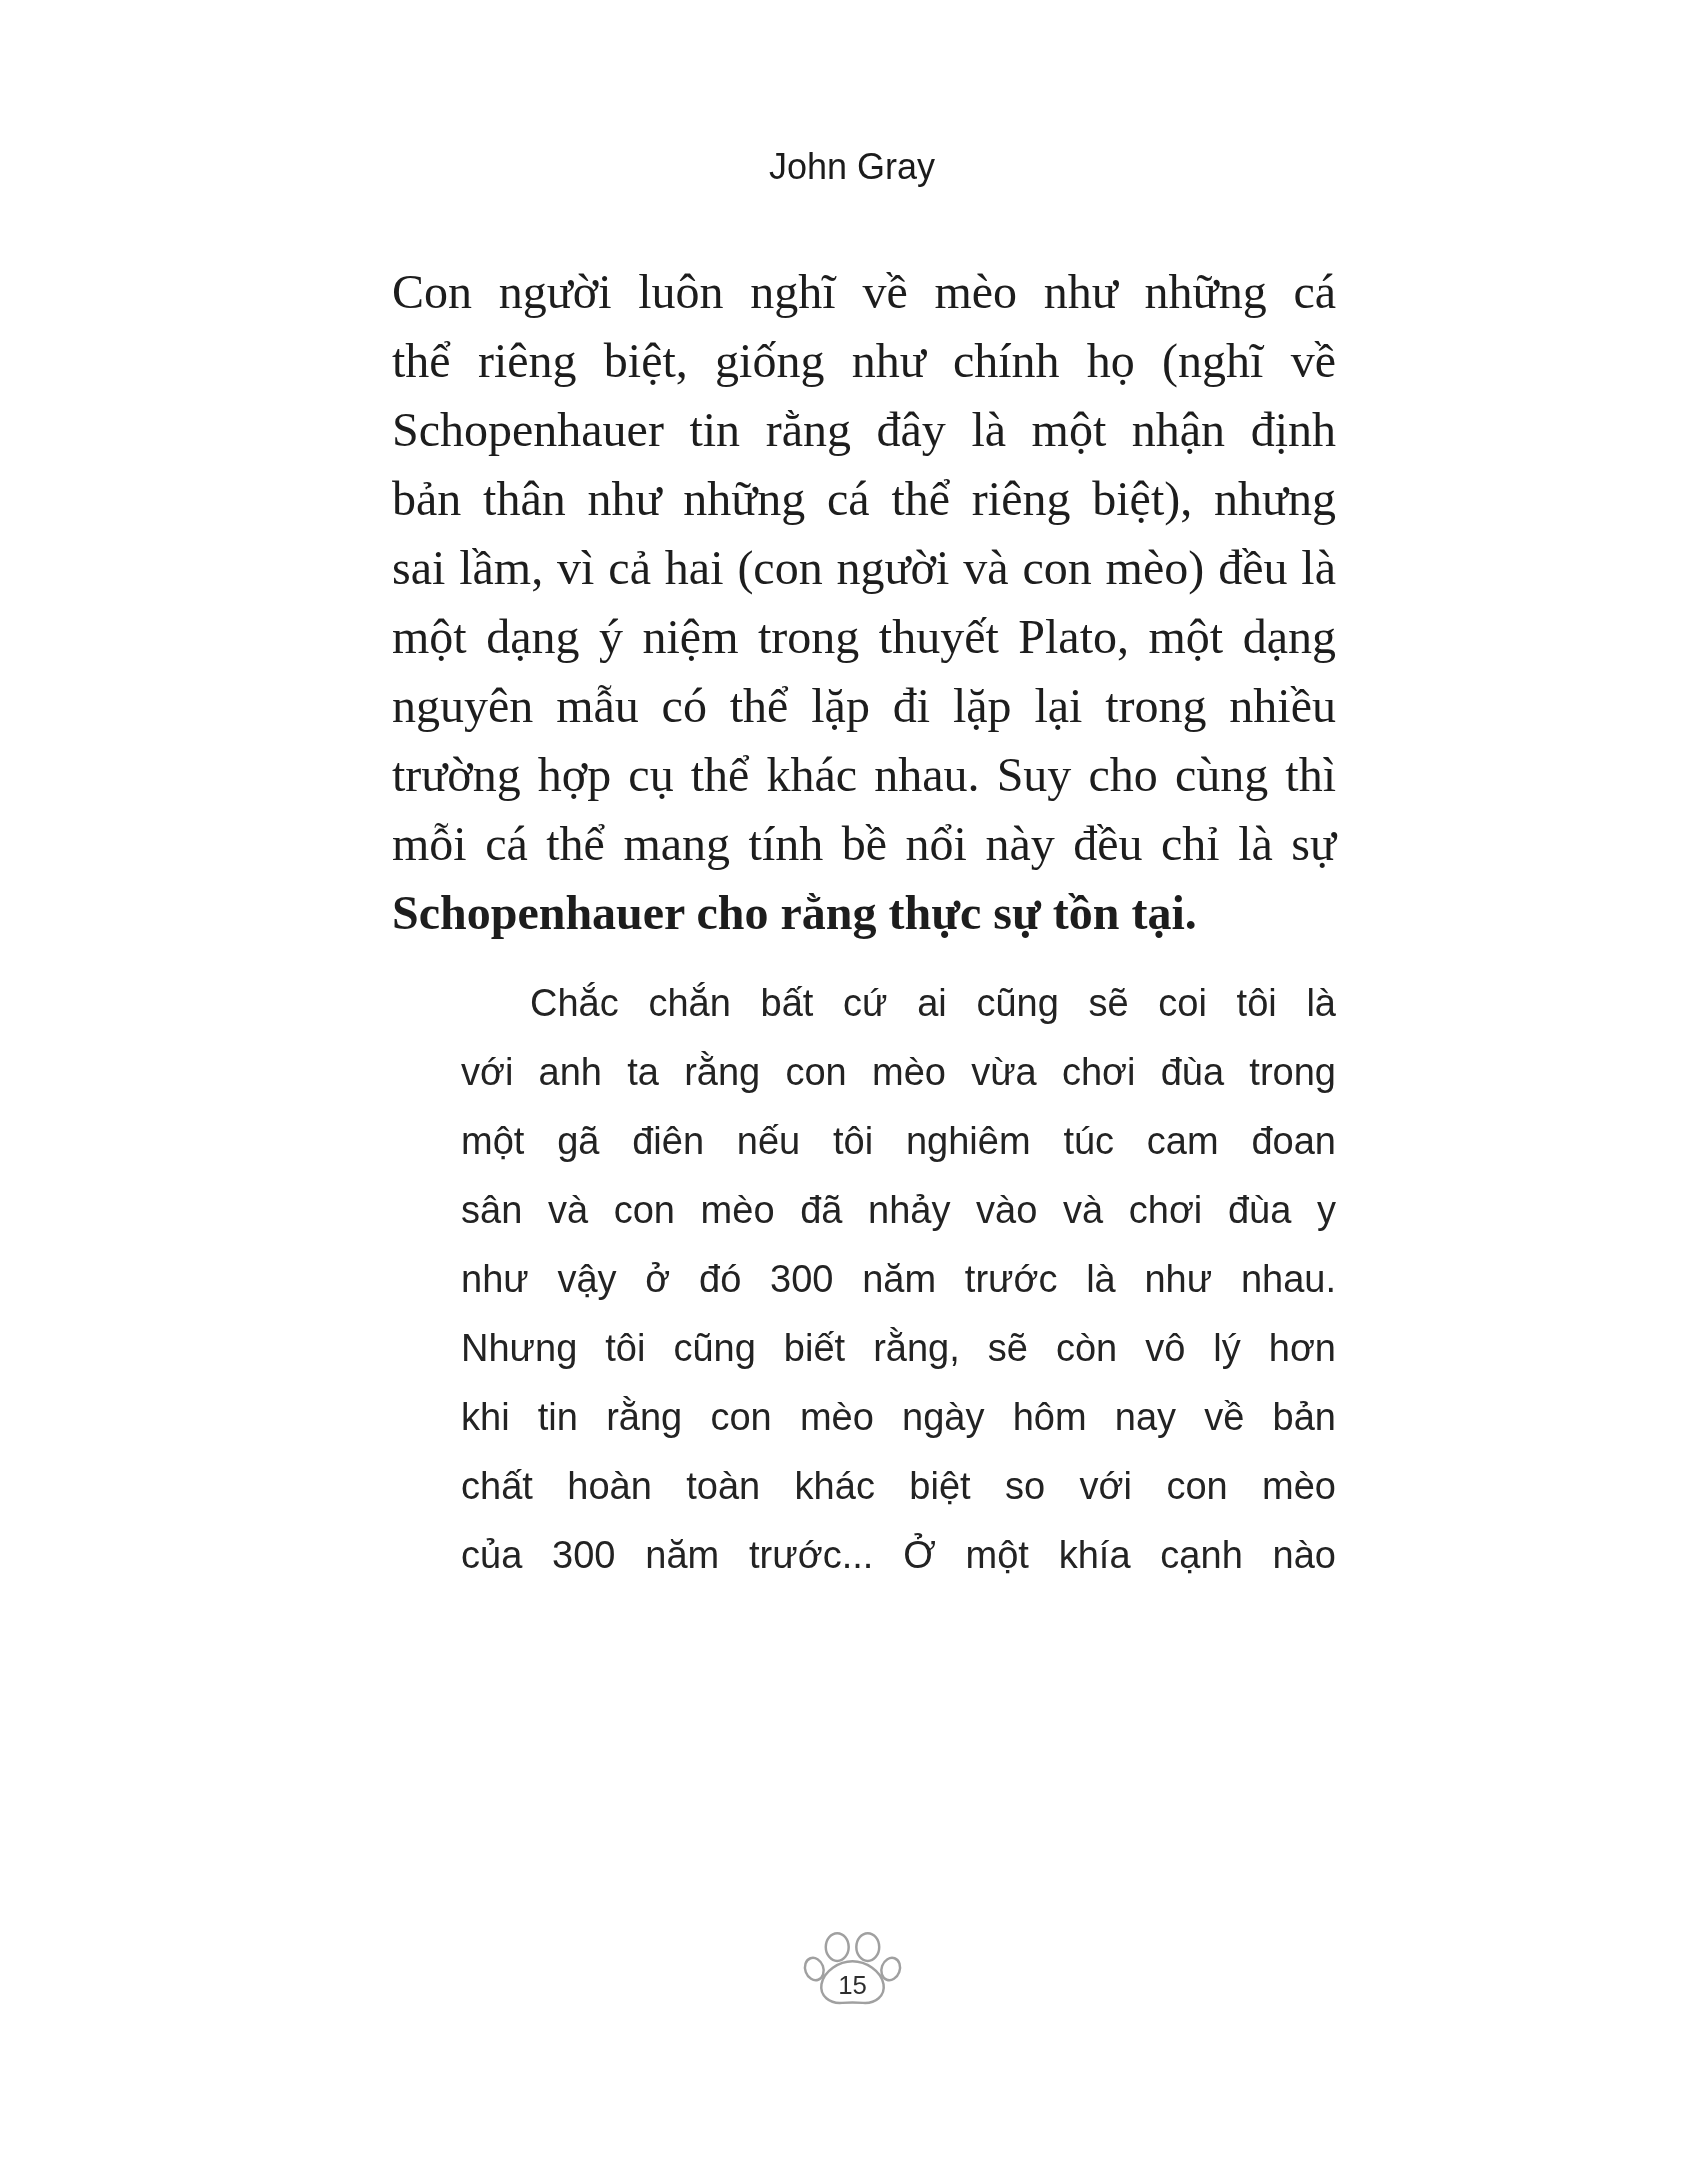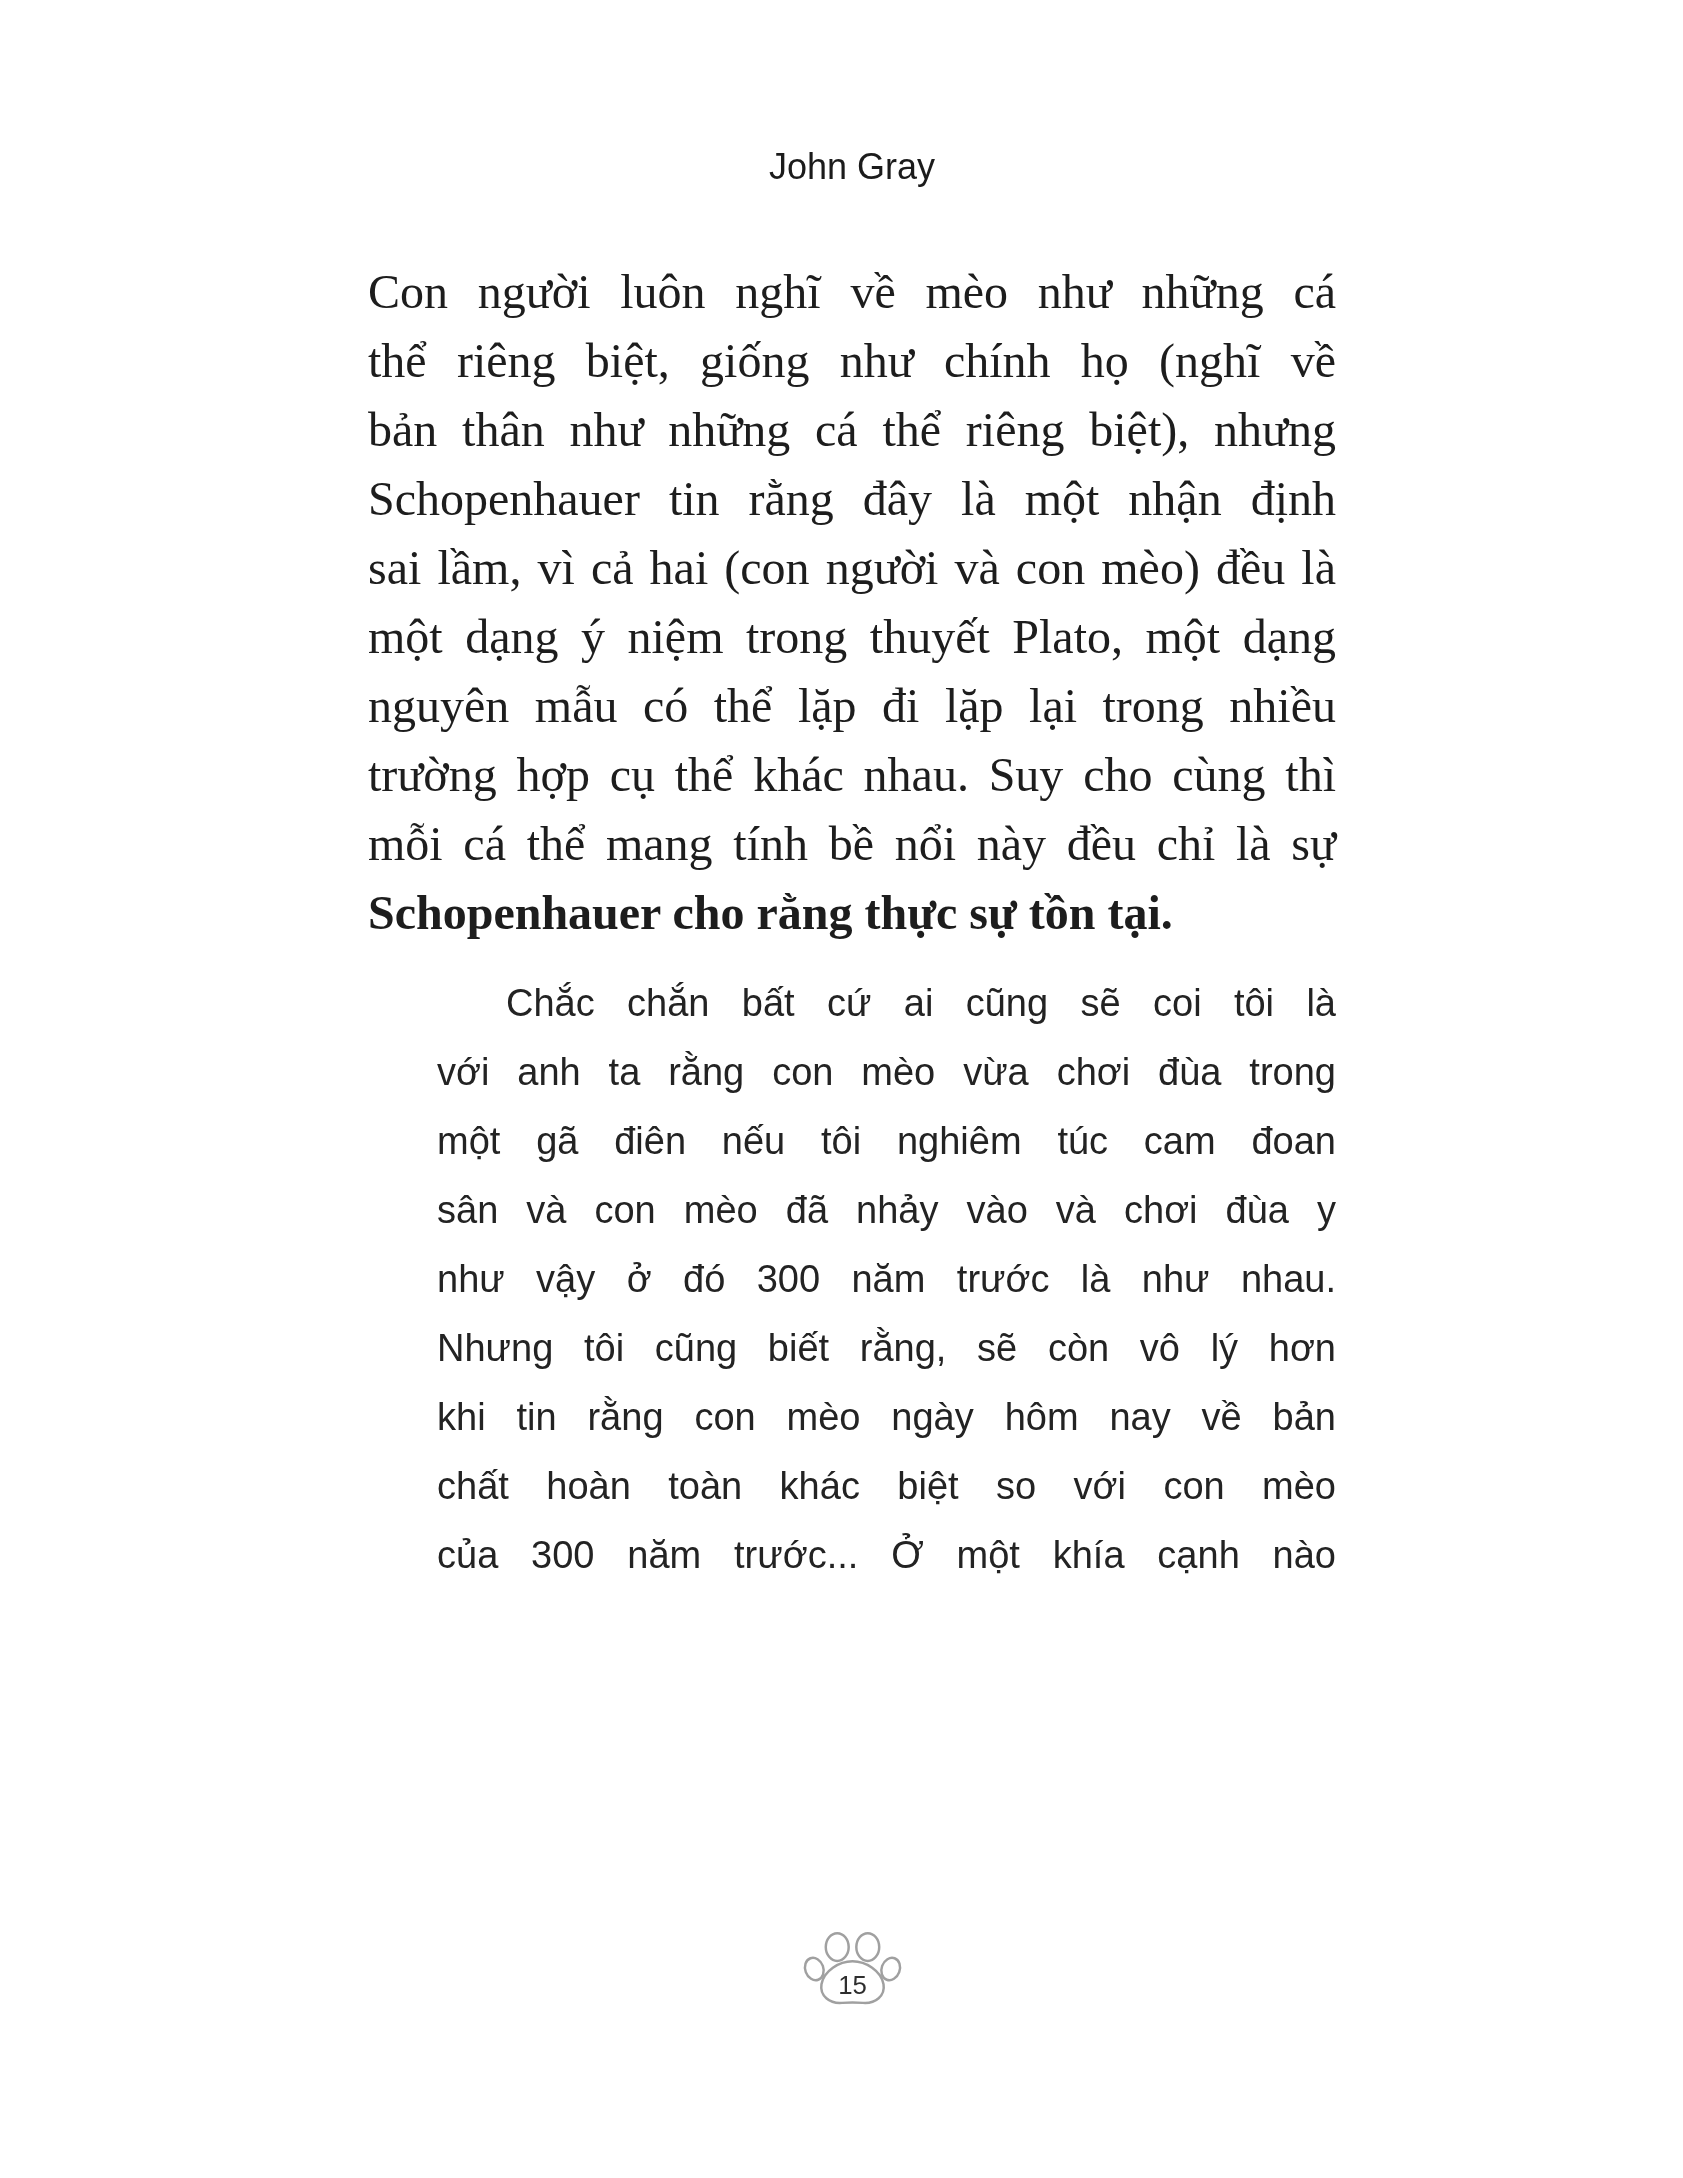--- a/index.html
+++ b/index.html
@@ -29,20 +29,21 @@
     top: 257px;
     width: 968px;
   }
   .para {
     font-size: 48px;
     line-height: 69px;
   }
   .line {
     text-align: justify;
     text-align-last: justify;
+    margin-left: 24px;
   }
   .line.last { text-align-last: left; font-weight: bold; }
   .para2 { margin-top: 26px; }
   .para2 .first-line { text-indent: 44px; }
   .italic { font-style: italic; }
   .quote {
     margin-top: 22px;
     margin-left: 69px;
     font-family: "Liberation Sans", "DejaVu Sans", sans-serif;
     font-weight: 300;
@@ -76,22 +77,22 @@
 
 <div class="page">
 
   <div class="running-head">John Gray</div>
 
   <div class="content">
 
     <div class="para">
         <div class="line">Con người luôn nghĩ về mèo như những cá</div>
         <div class="line">thể riêng biệt, giống như chính họ (nghĩ về</div>
+        <div class="line">Schopenhauer tin rằng đây là một nhận định</div>
         <div class="line">bản thân như những cá thể riêng biệt), nhưng</div>
-        <div class="line">Schopenhauer tin rằng đây là một nhận định</div>
         <div class="line">sai lầm, vì cả hai (con người và con mèo) đều là</div>
         <div class="line">một dạng ý niệm trong thuyết Plato, một dạng</div>
         <div class="line">nguyên mẫu có thể lặp đi lặp lại trong nhiều</div>
         <div class="line">trường hợp cụ thể khác nhau. Suy cho cùng thì</div>
         <div class="line">mỗi cá thể mang tính bề nổi này đều chỉ là sự</div>
         <div class="line last">Schopenhauer cho rằng thực sự tồn tại.</div>
       </div>
 
 
     <div class="para quote">

